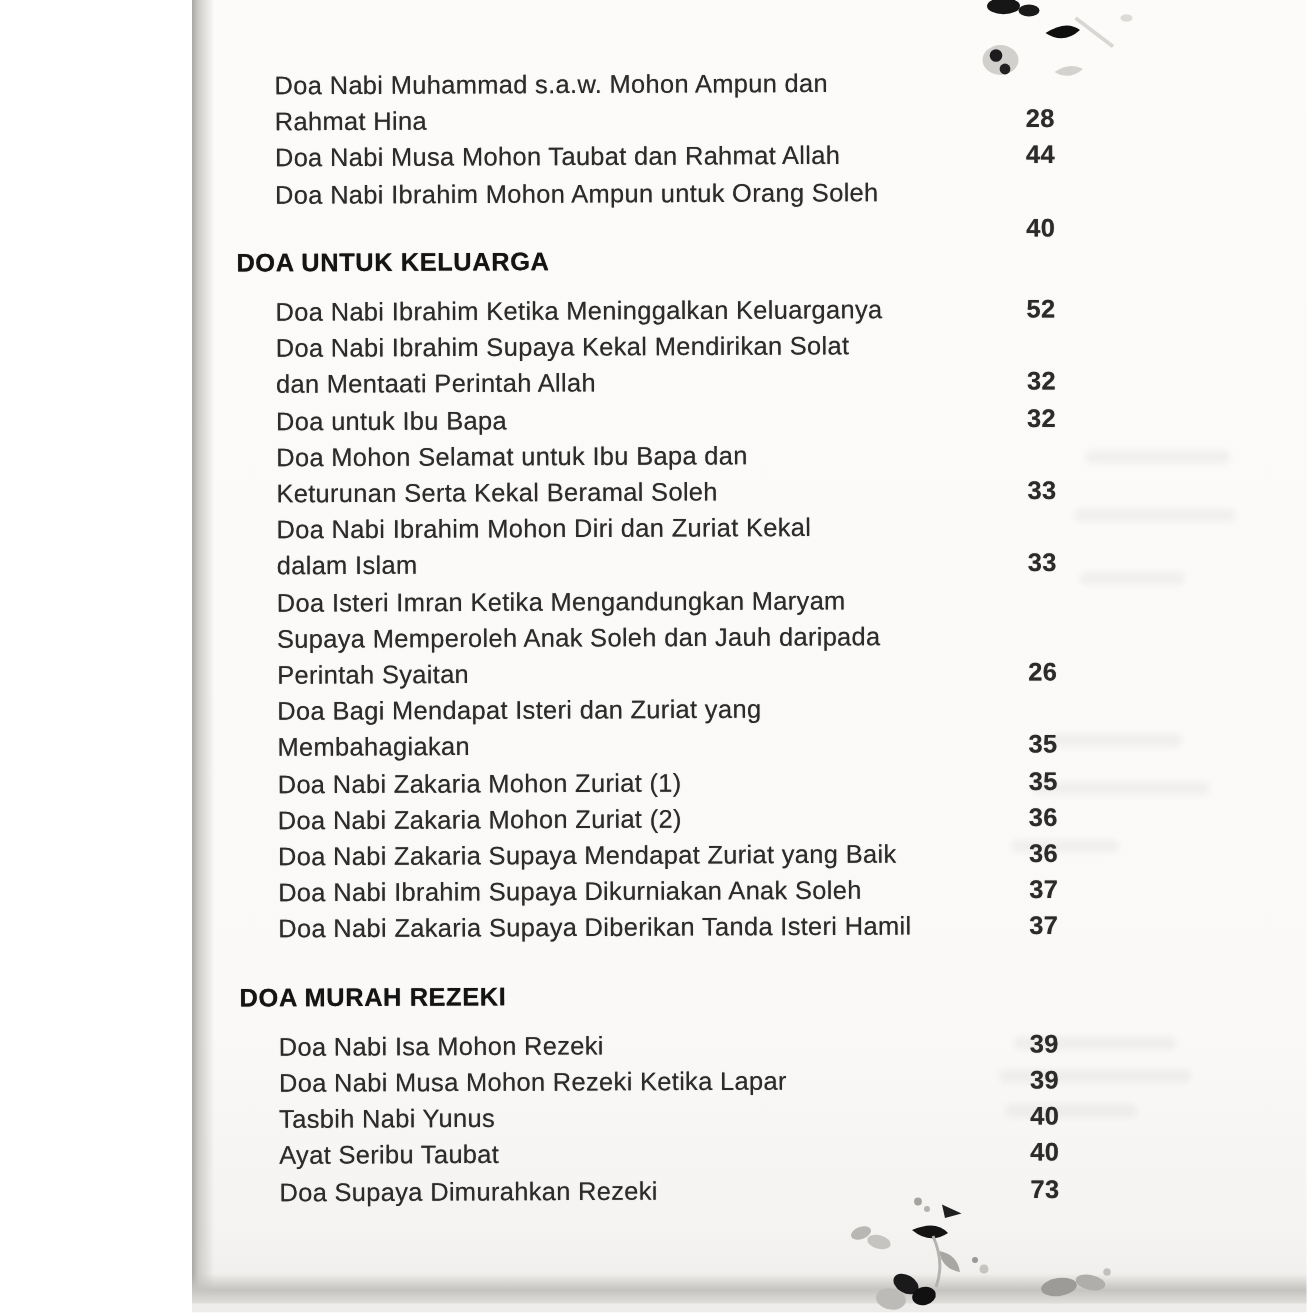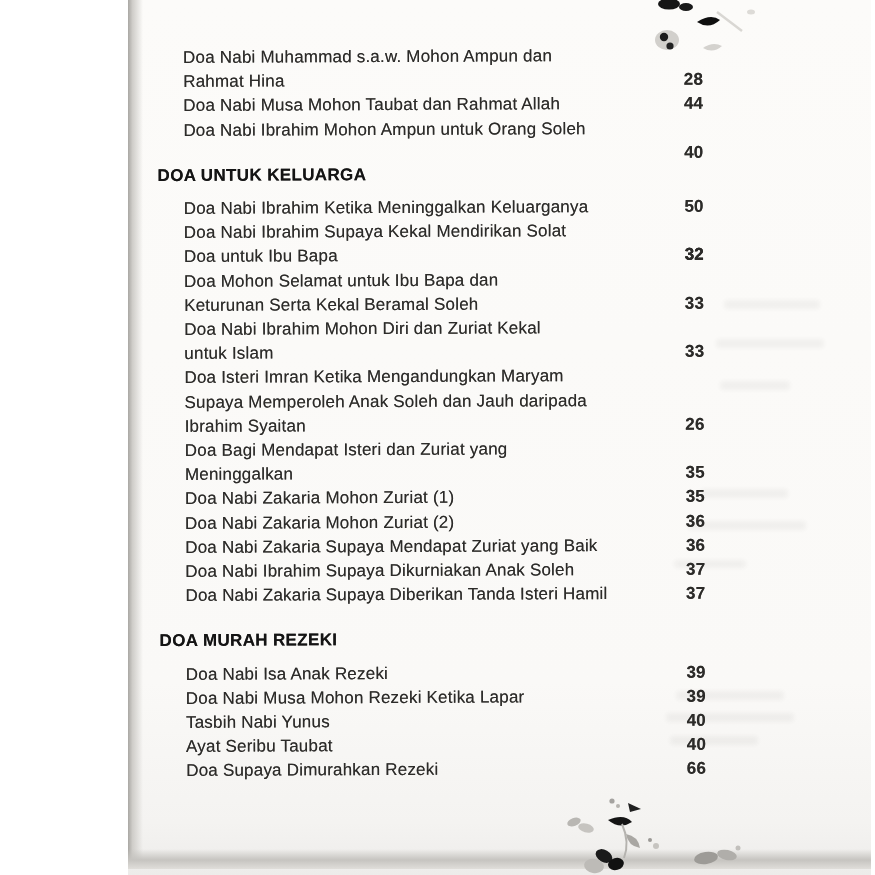--- a/index.html
+++ b/index.html
@@ -100,61 +100,62 @@
       <span>Doa Nabi Ibrahim Mohon Ampun untuk Orang Soleh</span>
     </div>
     <div class="row out">
       <span class="num">40</span>
     </div>
 
     <div class="heading">DOA UNTUK KELUARGA</div>
 
     <div class="row">
       <span>Doa Nabi Ibrahim Ketika Meninggalkan Keluarganya</span>
-      <span class="num">50</span>
+      <span class="num">52</span>
     </div>
     <div class="row">
       <span>Doa Nabi Ibrahim Supaya Kekal Mendirikan Solat</span>
     </div>
     <div class="row">
+      <span>dan Mentaati Perintah Allah</span>
       <span class="num">32</span>
     </div>
     <div class="row">
       <span>Doa untuk Ibu Bapa</span>
       <span class="num">32</span>
     </div>
     <div class="row">
       <span>Doa Mohon Selamat untuk Ibu Bapa dan</span>
     </div>
     <div class="row">
       <span>Keturunan Serta Kekal Beramal Soleh</span>
       <span class="num">33</span>
     </div>
     <div class="row">
       <span>Doa Nabi Ibrahim Mohon Diri dan Zuriat Kekal</span>
     </div>
     <div class="row">
-      <span>untuk Islam</span>
+      <span>dalam Islam</span>
       <span class="num">33</span>
     </div>
     <div class="row">
       <span>Doa Isteri Imran Ketika Mengandungkan Maryam</span>
     </div>
     <div class="row">
       <span>Supaya Memperoleh Anak Soleh dan Jauh daripada</span>
     </div>
     <div class="row">
-      <span>Ibrahim Syaitan</span>
+      <span>Perintah Syaitan</span>
       <span class="num">26</span>
     </div>
     <div class="row">
       <span>Doa Bagi Mendapat Isteri dan Zuriat yang</span>
     </div>
     <div class="row">
-      <span>Meninggalkan</span>
+      <span>Membahagiakan</span>
       <span class="num">35</span>
     </div>
     <div class="row">
       <span>Doa Nabi Zakaria Mohon Zuriat (1)</span>
       <span class="num">35</span>
     </div>
     <div class="row">
       <span>Doa Nabi Zakaria Mohon Zuriat (2)</span>
       <span class="num">36</span>
     </div>
@@ -167,34 +168,34 @@
       <span class="num">37</span>
     </div>
     <div class="row">
       <span>Doa Nabi Zakaria Supaya Diberikan Tanda Isteri Hamil</span>
       <span class="num">37</span>
     </div>
 
     <div class="heading">DOA MURAH REZEKI</div>
 
     <div class="row">
-      <span>Doa Nabi Isa Anak Rezeki</span>
+      <span>Doa Nabi Isa Mohon Rezeki</span>
       <span class="num">39</span>
     </div>
     <div class="row">
       <span>Doa Nabi Musa Mohon Rezeki Ketika Lapar</span>
       <span class="num">39</span>
     </div>
     <div class="row">
       <span>Tasbih Nabi Yunus</span>
       <span class="num">40</span>
     </div>
     <div class="row">
       <span>Ayat Seribu Taubat</span>
       <span class="num">40</span>
     </div>
     <div class="row">
       <span>Doa Supaya Dimurahkan Rezeki</span>
-      <span class="num">66</span>
+      <span class="num">73</span>
     </div>
 
   </div>
 </div>
 
 </body></html>

